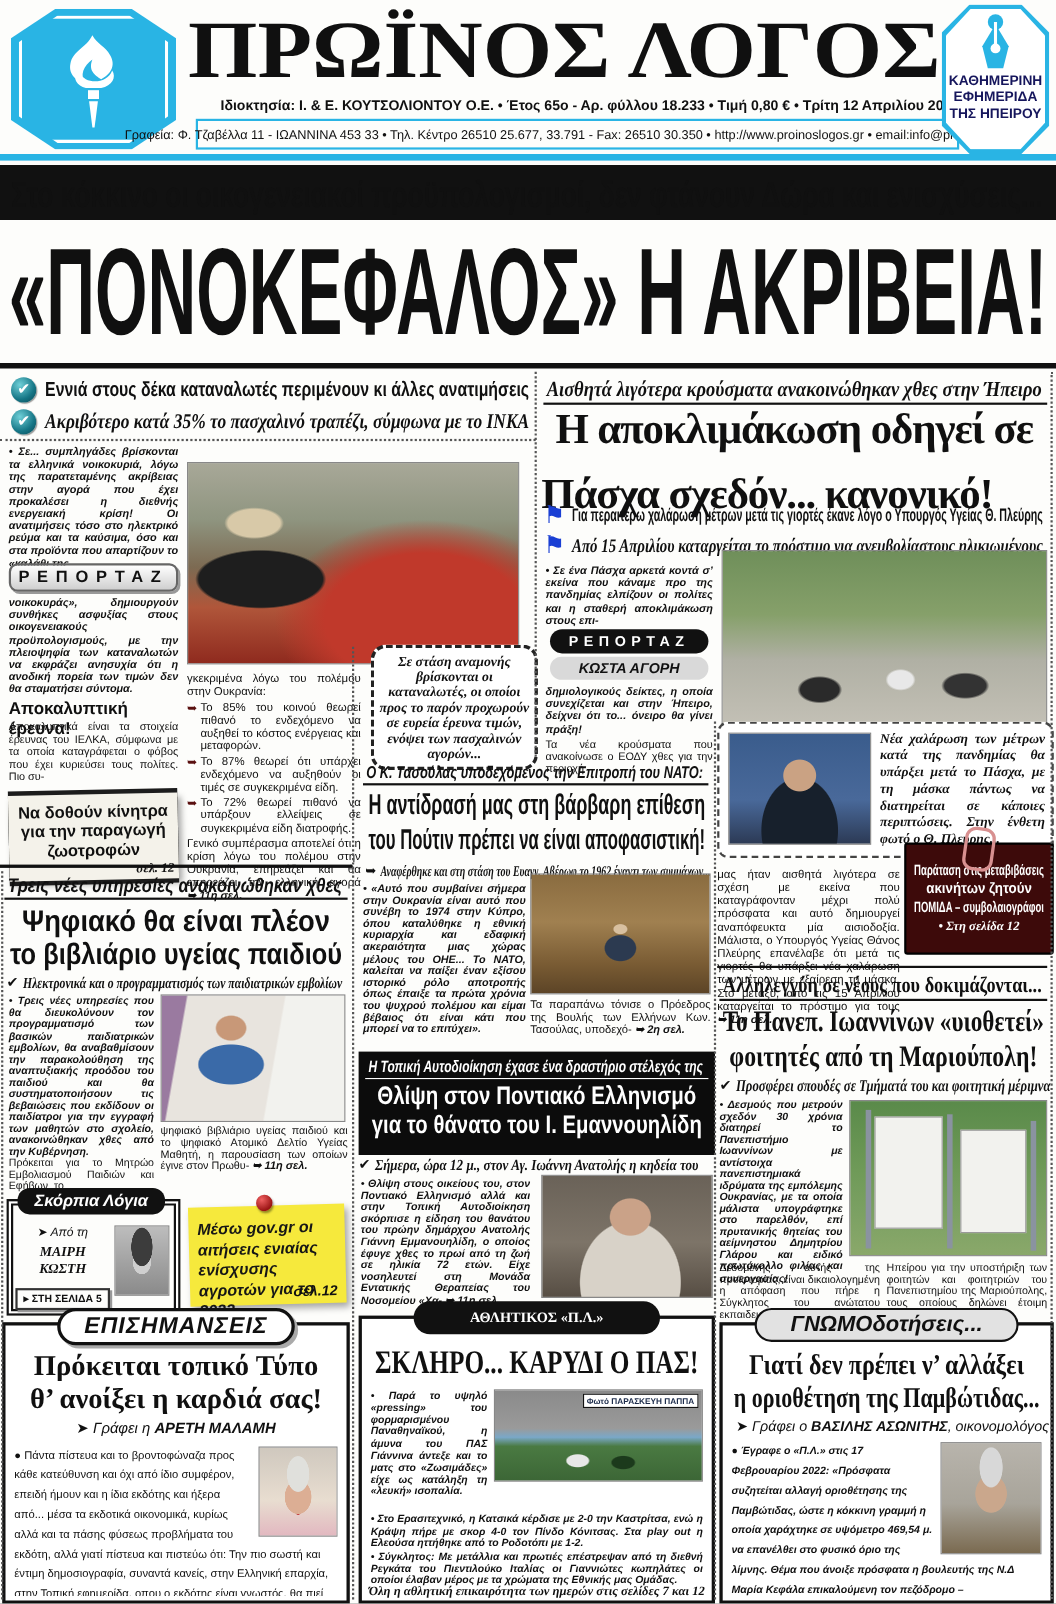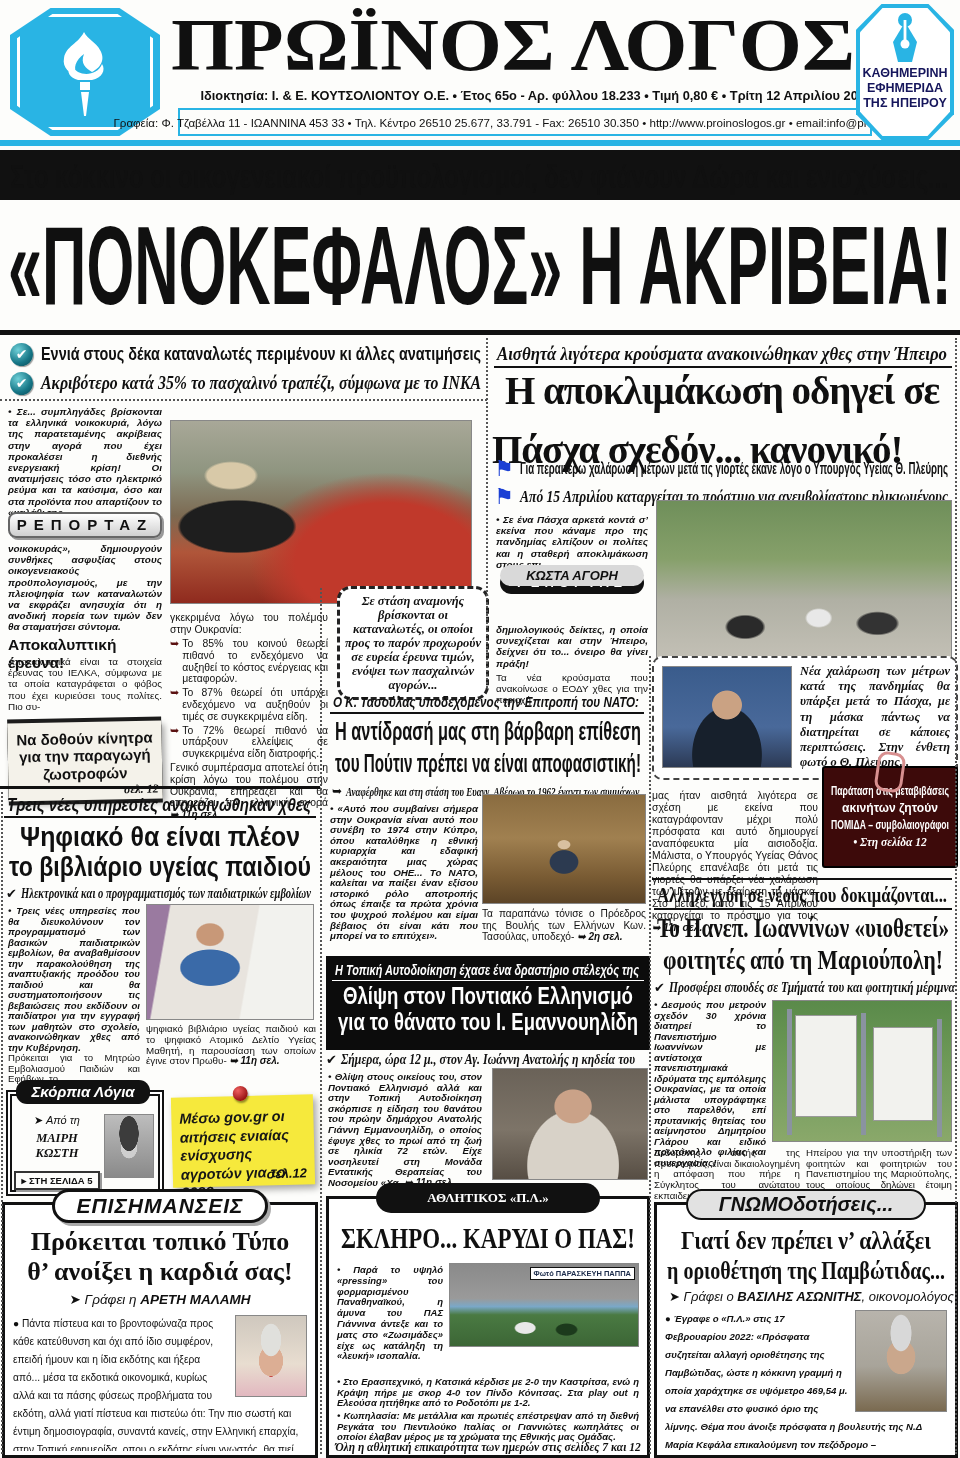--- a/index.html
+++ b/index.html
@@ -181,21 +181,21 @@
   </div>
   <div class="abs" style="left:494px;top:486px;display:flex;gap:6px;align-items:center;">
     <span class="flagicon">⚑</span>
     <svg class="fit serif ital" width="432" height="22">
         <text x="0" y="16" font-size="17.5" textLength="428" lengthAdjust="spacingAndGlyphs">Από 15 Απριλίου καταργείται το πρόστιμο για ανεμβολίαστους ηλικιωμένους</text>
       </svg>
   </div>
 
   <div class="abs bi just body-sm" style="left:496px;top:514px;width:152px;">• Σε ένα Πάσχα αρκετά κοντά σ’ εκείνα που κάναμε προ της πανδημίας ελπίζουν οι πολίτες και η σταθερή αποκλιμάκωση στους επι-</div>
   <div class="abs pill-black" style="left:500px;top:572px;width:144px;font-size:13px;line-height:22px;letter-spacing:5px;">ΡΕΠΟΡΤΑΖ</div>
-  <div class="abs pill-gray" style="left:500px;top:565px;width:144px;font-size:13px;line-height:21px;">ΚΩΣΤΑ ΑΓΟΡΗ</div>
+  <div class="abs pill-gray" style="left:500px;top:597px;width:144px;font-size:13px;line-height:21px;">ΚΩΣΤΑ ΑΓΟΡΗ</div>
   <div class="abs bi just body-sm" style="left:496px;top:624px;width:152px;">δημιολογικούς δείκτες, η οποία συνεχίζεται και στην Ήπειρο, δείχνει ότι το... όνειρο θα γίνει πράξη!</div>
   <div class="abs rg just body-sm" style="left:496px;top:672px;width:152px;">Τα νέα κρούσματα που ανακοίνωσε ο ΕΟΔΥ χθες για την περιοχή</div>
 
   <div class="abs photo" style="left:656px;top:500px;width:296px;height:182px;
        background:
          radial-gradient(ellipse at 30% 70%,#2a2a2a 0 6%,rgba(0,0,0,0) 7%),
          radial-gradient(ellipse at 55% 65%,#e8e8e8 0 5%,rgba(0,0,0,0) 6%),
          radial-gradient(ellipse at 75% 68%,#333 0 6%,rgba(0,0,0,0) 7%),
          linear-gradient(180deg,#6f8f5a 0%,#86a06a 32%,#b0b0a4 55%,#cac6bc 100%);"></div>
 
@@ -297,21 +297,21 @@
          background:
            radial-gradient(ellipse at 40% 78%,#e8e8e8 0 6%,rgba(0,0,0,0) 7%),
            radial-gradient(ellipse at 62% 80%,#1c3a1c 0 6%,rgba(0,0,0,0) 7%),
            linear-gradient(180deg,#8a8a8a 0%,#9a9a9a 42%,#7aa8c8 52%,#4a7a42 62%,#3c6636 100%);">
       <div class="abs" style="right:3px;top:3px;background:#fff;border:1px solid #111;color:#1a2a4a;font-size:7.5px;font-weight:bold;padding:1px 3px;">Φωτό ΠΑΡΑΣΚΕΥΗ ΠΑΠΠΑ</div>
     </div>
     <div class="abs bi just" style="left:8px;top:178px;width:302px;font-size:9.5px;line-height:10.6px;">
       <span>•</span> <span>Στο Ερασιτεχνικό, η Κατσικά κέρδισε με 2-0 την Καστρίτσα, ενώ η Κράψη πήρε με σκορ 4-0 τον Πίνδο Κόνιτσας. Στα play out η Ελεούσα ηττήθηκε από το Ροδοτόπι με 1-2.</span>
     </div>
     <div class="abs bi just" style="left:8px;top:212px;width:302px;font-size:9.5px;line-height:10.6px;">
-      <span>•</span> <span>Κωπηλασία: Με μετάλλια και πρωτιές επέστρεψαν από τη διεθνή Ρεγκάτα του Πιεντιλούκο Ιταλίας οι Γιαννιώτες κωπηλάτες οι οποίοι έλαβαν μέρος με τα χρώματα της Εθνικής μας Ομάδας.</span>
+      <span>•</span> <span>Σύγκλητος: Με μετάλλια και πρωτιές επέστρεψαν από τη διεθνή Ρεγκάτα του Πιεντιλούκο Ιταλίας οι Γιαννιώτες κωπηλάτες οι οποίοι έλαβαν μέρος με τα χρώματα της Εθνικής μας Ομάδας.</span>
     </div>
     <div class="abs caption-serif" style="left:0;top:242px;width:100%;text-align:center;font-size:11.5px;">Όλη η αθλητική επικαιρότητα των ημερών στις σελίδες 7 και 12</div>
   </div>
 
   <div class="abs blackrule" style="left:0;top:786px;width:320px;height:3px;"></div>
   <div class="abs kickwrap" style="left:4px;top:794px;width:312px;">
     <svg class="fit ital" width="310" height="22">
         <text x="155" y="17" text-anchor="middle" font-size="18" textLength="304" lengthAdjust="spacingAndGlyphs">Τρεις νέες υπηρεσίες ανακοινώθηκαν χθες</text>
       </svg>
   </div>

